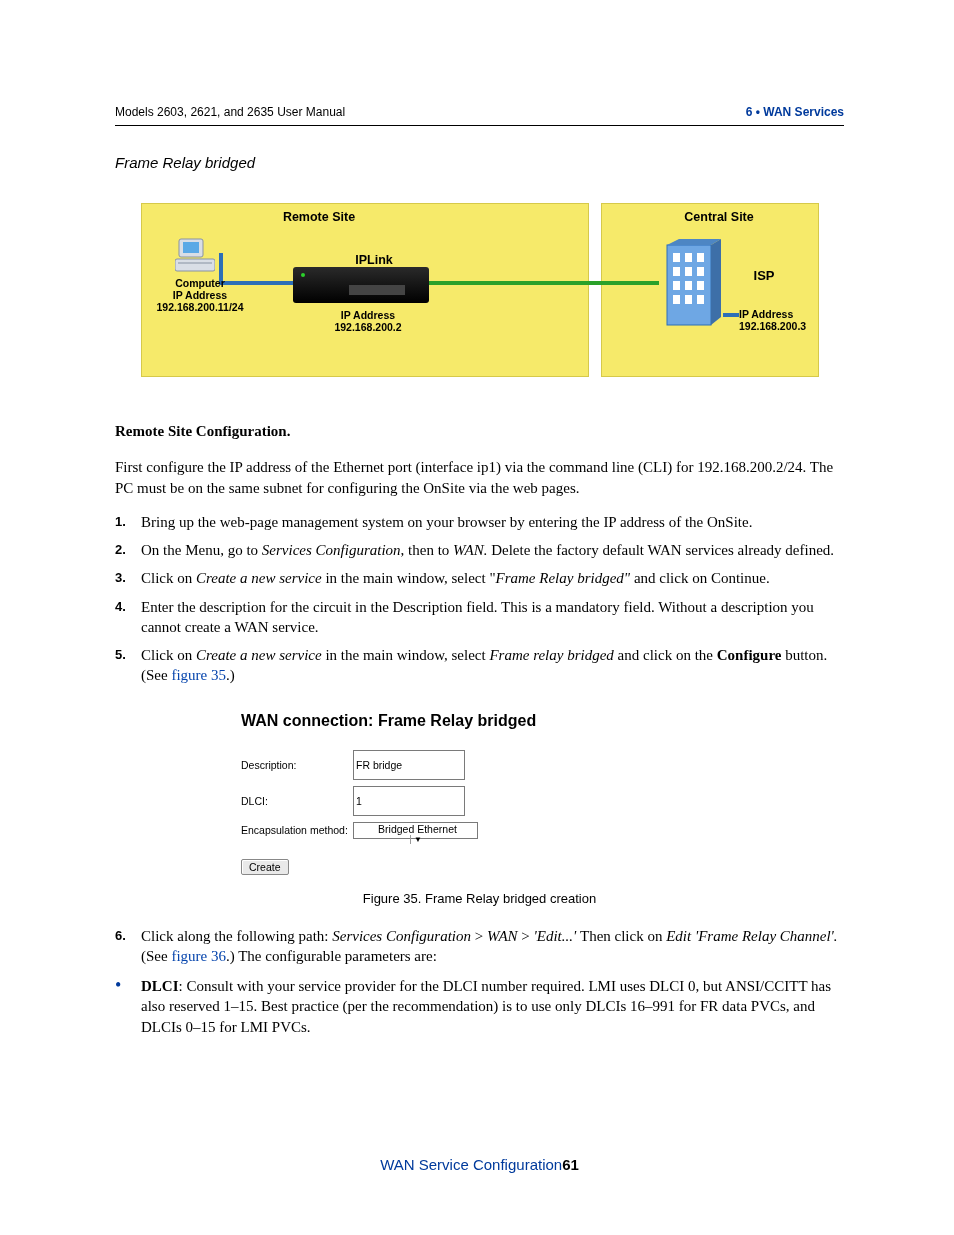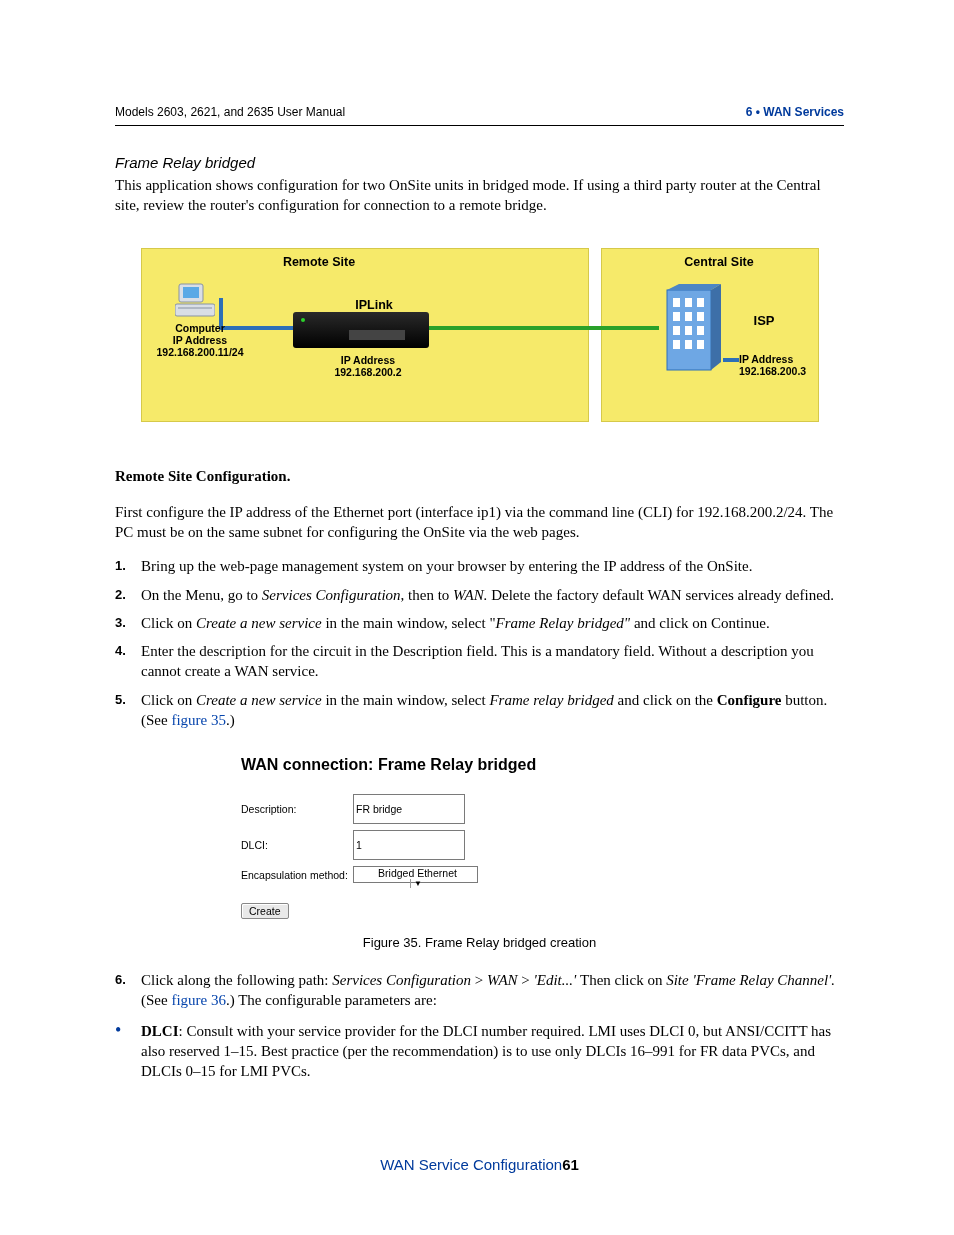--- a/index.html
+++ b/index.html
@@ -146,21 +146,20 @@
 
 <div class="page">
 
   <div class="header-row">
     <span class="header-left">Models 2603, 2621, and 2635 User Manual</span>
     <span class="header-right">6 • WAN Services</span>
   </div>
   <hr class="hr">
 
   <p class="h3">Frame Relay bridged</p>
-  <p class="body-text">This application shows configuration for two OnSite units in bridged mode. If using a third party router at the Central site, review the router's configuration for connection to a remote bridge.</p>
 
   <div class="diagram">
     <div class="panel panel-left"></div>
     <div class="panel panel-right"></div>
 
     <div class="plabel rs-title">Remote Site</div>
     <div class="plabel cs-title">Central Site</div>
     <div class="plabel iplink">IPLink</div>
     <div class="plabel isp">ISP</div>
 
@@ -260,21 +259,21 @@
       </div>
     </div>
     <button class="create-btn">Create</button>
   </div>
   <p class="fig-caption">Figure 35. Frame Relay bridged creation</p>
 
   <ol class="list">
     <li>
       <span class="num">6.</span>
       <span class="li-body">
-        <span>Click along the following path: </span><span class="ital">Services Configuration</span><span> &gt; </span><span class="ital">WAN</span><span> &gt; </span><span class="ital">'Edit...' </span><span>Then click on </span><span class="ital">Site 'Frame Relay Channel'. </span><span>(See </span><span class="link">figure 36</span><span>.) The configurable parameters are:</span>
+        <span>Click along the following path: </span><span class="ital">Services Configuration</span><span> &gt; </span><span class="ital">WAN</span><span> &gt; </span><span class="ital">'Edit...' </span><span>Then click on </span><span class="ital">Edit 'Frame Relay Channel'. </span><span>(See </span><span class="link">figure 36</span><span>.) The configurable parameters are:</span>
       </span>
     </li>
   </ol>
 
   <ul class="list">
     <li>
       <span class="dot">•</span>
       <span class="li-body">
         <span class="bold">DLCI</span><span>: Consult with your service provider for the DLCI number required. LMI uses DLCI 0, but ANSI/CCITT has also reserved 1–15. Best practice (per the recommendation) is to use only DLCIs 16–991 for FR data PVCs, and DLCIs 0–15 for LMI PVCs.</span>
       </span>

